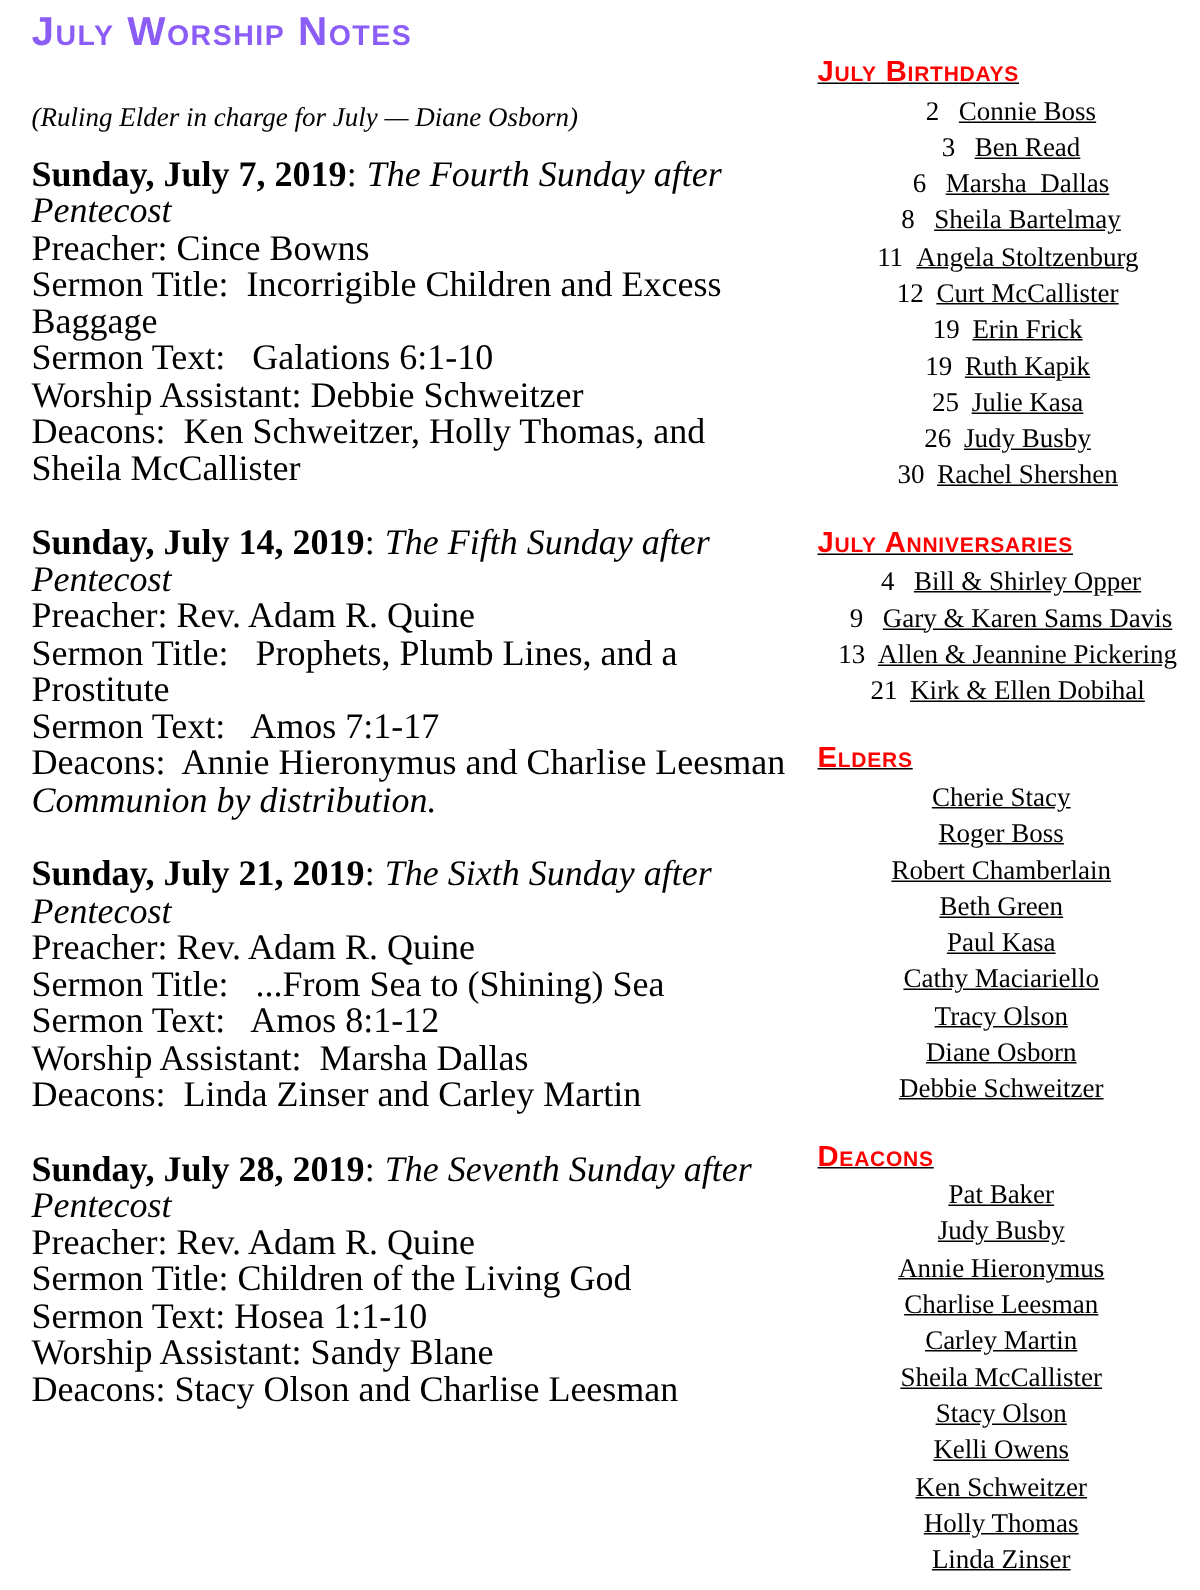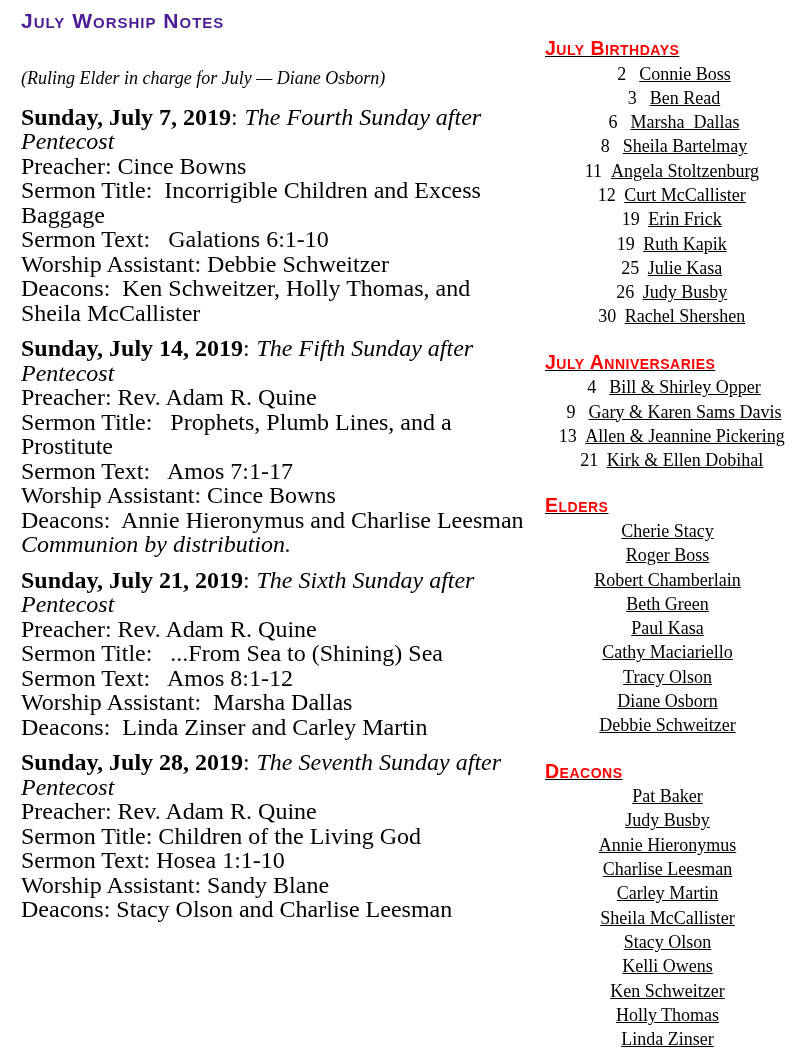--- a/index.html
+++ b/index.html
@@ -5,28 +5,28 @@
   html, body { margin: 0; padding: 0; background: #ffffff; }
   body {
     width: 800px; height: 1060px; position: relative; overflow: hidden;
     font-family: "Liberation Serif", serif; color: #000;
   }
   .left-col { position: absolute; left: 21px; top: 8px; width: 515px; }
   .right-col { position: absolute; left: 545px; top: 36px; width: 245px; text-decoration: underline; }
 
   .page-title {
     margin: 0; font-family: "Liberation Sans", sans-serif;
-    font-variant: small-caps; font-weight: bold; font-size: 21px;
-    line-height: 26px; color: #4c1d95; letter-spacing: 1px;
+    font-variant: small-caps; font-weight: bold; font-size: 27px;
+    line-height: 26px; color: #8b5cf6; letter-spacing: 1px;
   }
   .subtitle {
     margin: 32px 0 0 0; font-weight: normal; font-style: italic;
     font-size: 18px; line-height: 24.5px; white-space: pre-wrap;
   }
-  .service { margin-top: 11px; }
+  .service { margin-top: 25px; }
   .service.first { margin-top: 14px; }
   .service p { margin: 0; font-size: 24px; line-height: 24.5px; white-space: pre-wrap; }
   .service-date { font-weight: bold; }
   .sunday-name { font-style: italic; padding-left: 0.28em; }
   .service-note { font-style: italic; }
 
   .section-heading {
     margin: 0; font-family: "Liberation Sans", sans-serif;
     font-variant: small-caps; font-weight: bold; font-size: 19.5px;
     line-height: 24.5px; color: #ff0000; letter-spacing: 0.5px;
@@ -51,21 +51,20 @@
     <p>Sermon Text:   Galations 6:1-10</p>
     <p>Worship Assistant: Debbie Schweitzer</p>
     <p>Deacons:  Ken Schweitzer, Holly Thomas, and Sheila McCallister</p>
   </section>
 
   <section class="service">
     <p><span class="service-date">Sunday, July 14, 2019</span><span>:</span><span class="sunday-name">The Fifth Sunday after Pentecost</span></p>
     <p>Preacher: Rev. Adam R. Quine</p>
     <p>Sermon Title:   Prophets, Plumb Lines, and a Prostitute</p>
     <p>Sermon Text:   Amos 7:1-17</p>
-    <p>Worship Assistant: Cince Bowns</p>
     <p>Deacons:  Annie Hieronymus and Charlise Leesman</p>
     <p class="service-note">Communion by distribution.</p>
   </section>
 
   <section class="service">
     <p><span class="service-date">Sunday, July 21, 2019</span><span>:</span><span class="sunday-name">The Sixth Sunday after Pentecost</span></p>
     <p>Preacher: Rev. Adam R. Quine</p>
     <p>Sermon Title:   ...From Sea to (Shining) Sea</p>
     <p>Sermon Text:   Amos 8:1-12</p>
     <p>Worship Assistant:  Marsha Dallas</p>

